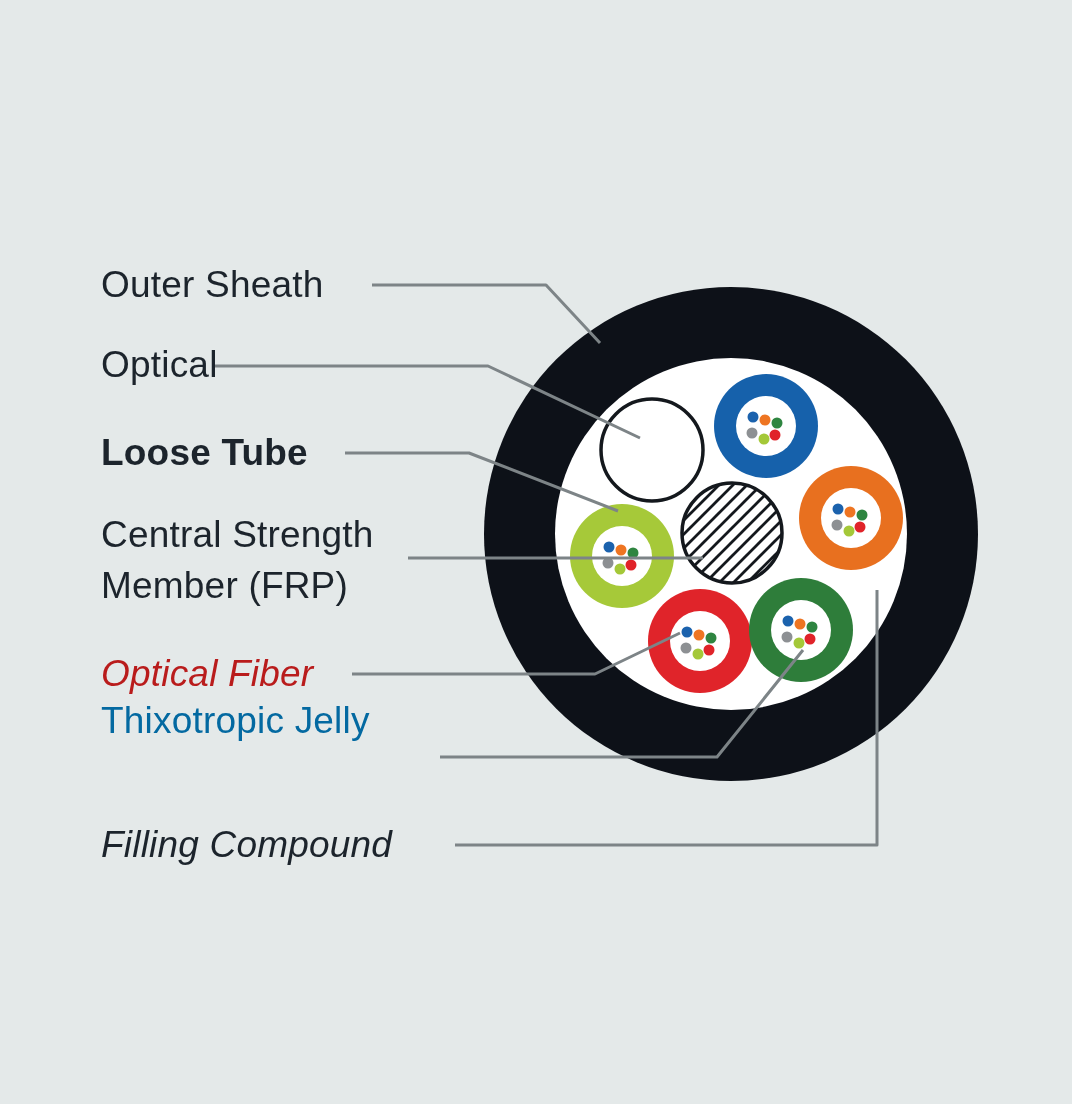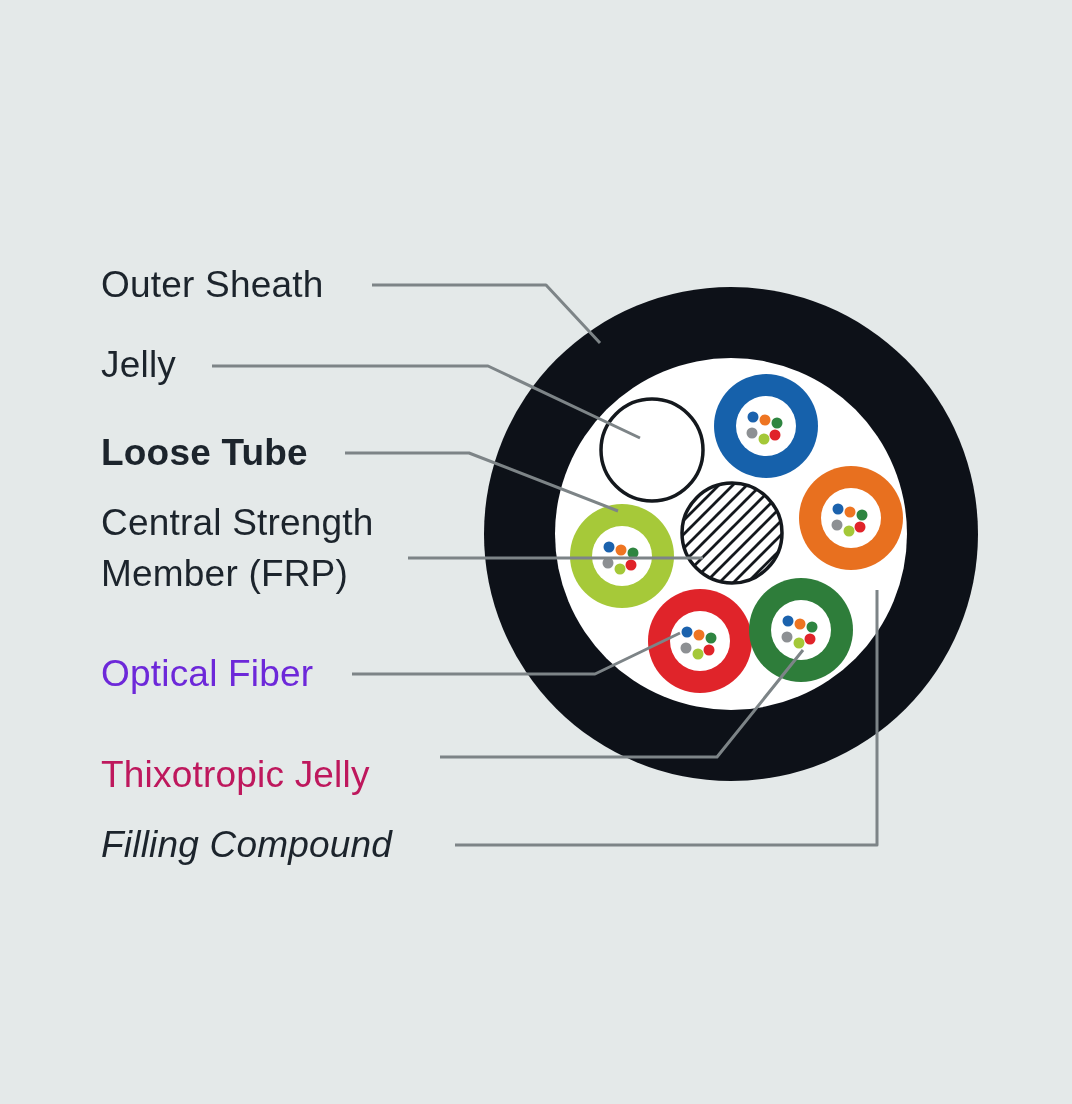--- a/index.html
+++ b/index.html
@@ -86,20 +86,20 @@
         <polyline points="212,366 488,366 640,438" fill="none" stroke="#7d8487" stroke-width="3" stroke-linejoin="round" stroke-linecap="butt"></polyline>
         <polyline points="345,453 469,453 618,511" fill="none" stroke="#7d8487" stroke-width="3" stroke-linejoin="round" stroke-linecap="butt"></polyline>
         <polyline points="408,558 703,558" fill="none" stroke="#7d8487" stroke-width="3" stroke-linejoin="round" stroke-linecap="butt"></polyline>
         <polyline points="352,674 595,674 680,633" fill="none" stroke="#7d8487" stroke-width="3" stroke-linejoin="round" stroke-linecap="butt"></polyline>
         <polyline points="440,757 717,757 803,650" fill="none" stroke="#7d8487" stroke-width="3" stroke-linejoin="round" stroke-linecap="butt"></polyline>
         <polyline points="455,845 877,845 877,590" fill="none" stroke="#7d8487" stroke-width="3" stroke-linejoin="round" stroke-linecap="butt"></polyline>
       </g>
   </svg>
   <div id="labels">
       <div class="label" style="top: 259px; color: rgb(28, 36, 44);">Outer Sheath</div>
-      <div class="label" style="top: 339px; color: rgb(28, 36, 44);">Jelly</div>
+      <div class="label" style="top: 339px; color: rgb(28, 36, 44);">Optical</div>
       <div class="label" style="top: 427px; color: rgb(28, 36, 44); font-weight: bold;">Loose Tube</div>
-      <div class="label wrap" style="top: 497px; color: rgb(28, 36, 44);">Central Strength Member (FRP)</div>
-      <div class="label" style="top: 648px; color: #6d28d9;">Optical Fiber</div>
-      <div class="label" style="top: 749px; color: #be185d; text-align: right;">Thixotropic Jelly</div>
+      <div class="label wrap" style="top: 509px; color: rgb(28, 36, 44);">Central Strength Member (FRP)</div>
+      <div class="label" style="top: 648px; color: #b91c1c; font-style: italic;">Optical Fiber</div>
+      <div class="label" style="top: 695px; color: #0369a1; text-align: right;">Thixotropic Jelly</div>
       <div class="label" style="top: 819px; color: rgb(28, 36, 44); font-style: italic;">Filling Compound</div>
     </div>
 </div>
 
 </body></html>

